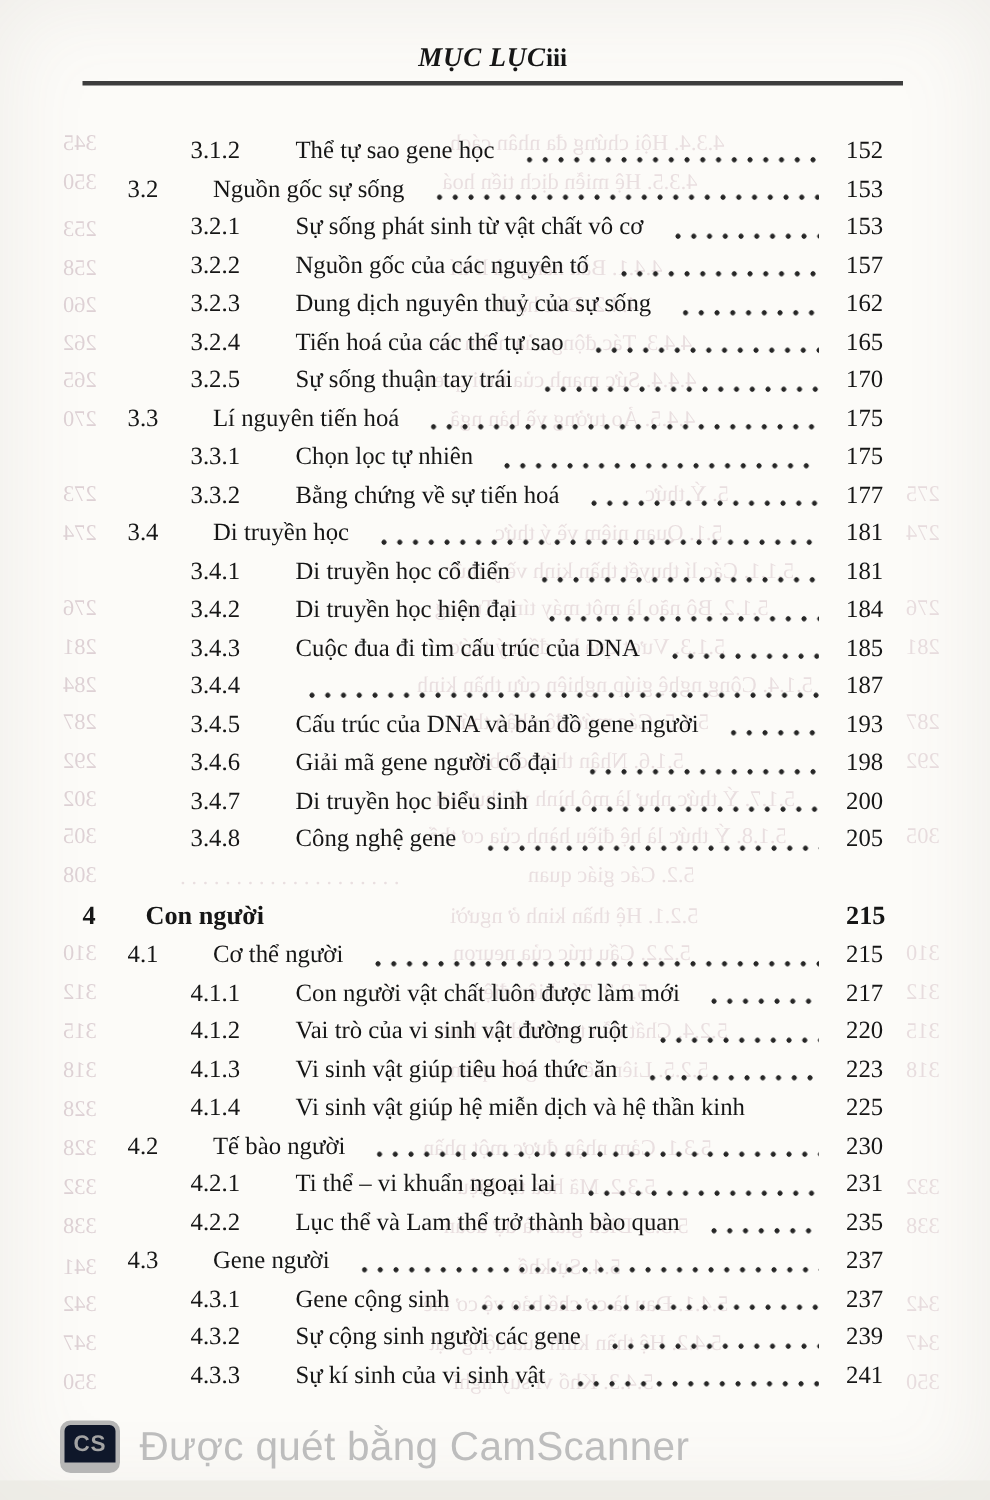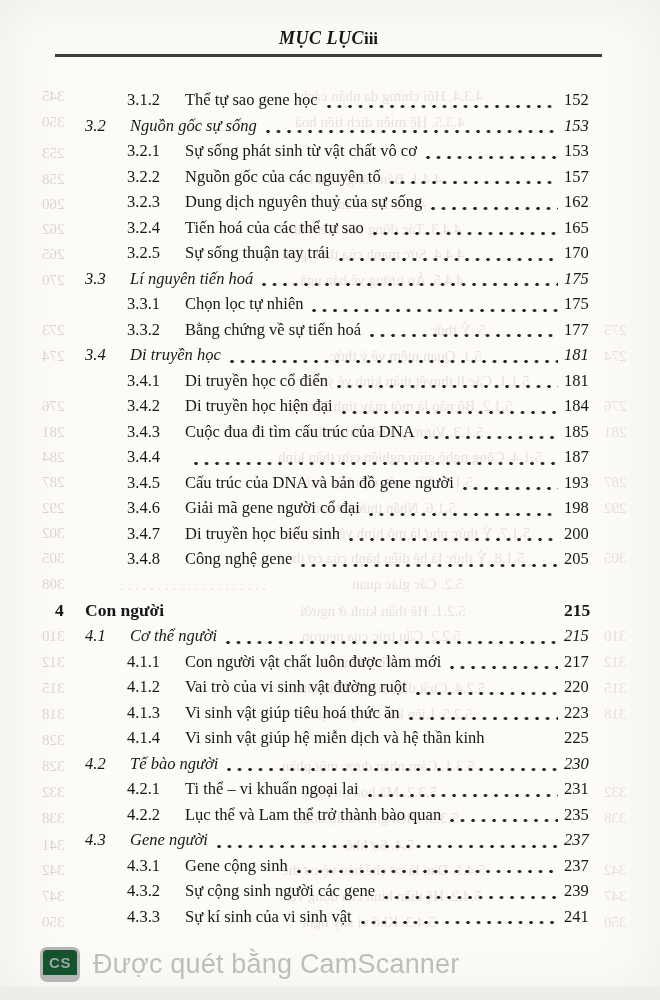--- a/index.html
+++ b/index.html
@@ -12,52 +12,52 @@
     color:#161616;
     box-shadow:inset 0 0 60px rgba(120,112,98,0.10);
   }
   
   .hdr{position:absolute;left:55px;right:58px;top:28px;display:flex;justify-content:center;align-items:baseline;z-index:2;}
   .hdr .title{font-style:italic;font-weight:600;font-size:18px;letter-spacing:0.5px;}
   .hdr .pg{font-weight:700;font-size:17px;}
   .rule{position:absolute;left:55px;right:58px;top:54px;height:3px;background:#3d3d3d;z-index:2;}
   
   .toc{position:absolute;left:55px;right:60px;top:87px;z-index:2;}
-  .row{display:flex;align-items:baseline;line-height:25.5px;font-size:16.5px;white-space:nowrap;}
+  .row{display:flex;align-items:baseline;line-height:25.5px;font-size:16.5px;white-space:nowrap;gap:12px;}
   .row .num{flex:none;}
   .row .title{flex:none;}
   .row .leader{
     flex:1 1 0;min-width:0;align-self:flex-end;height:5px;margin:0 6px 4px 9px;
     background-image:radial-gradient(circle at 2px 2.5px,#262626 1.5px,rgba(0,0,0,0) 1.9px);
     background-size:10.5px 5px;background-repeat:repeat-x;background-position:left center;
   }
   .row .leader.hidden{background:none;}
   .row .page{flex:none;width:36px;text-align:left;}
   .row.lvl1{font-weight:700;font-size:17.5px;margin-top:26px;}
   .row.lvl1 .num{width:30px;}
-  .row.lvl2{padding-left:30px;font-style:italic;}
+  .row.lvl2{padding-left:30px;}
   .row.lvl2 .num{width:45px;}
   .row.lvl3{padding-left:72px;}
   .row.lvl3 .num{width:58px;}
   
   .bleed{position:absolute;inset:0;z-index:1;pointer-events:none;}
   .bleed span{
     position:absolute;transform:scaleX(-1);
     font-family:"Liberation Serif","DejaVu Serif",serif;
     font-size:15px;color:#b992a0;white-space:nowrap;
   }
   .bleed .frag{color:#bb98a4;opacity:0.28;}
   .bleed .lnum{color:#b295a2;opacity:0.40;font-size:15px;}
   .bleed .rnum{color:#bb9aa6;opacity:0.30;font-size:15px;}
   
   .footer{position:absolute;left:40px;top:944px;height:40px;display:flex;align-items:center;gap:13px;z-index:3;
           font-family:"Liberation Sans","DejaVu Sans",sans-serif;}
   .cs-logo{
     position:relative;width:34px;height:29px;flex:none;
-    border:3px solid #b6b6b6;border-radius:7px;background:#14532d;
+    border:3px solid #b6b6b6;border-radius:7px;background:#0f172a;
     display:flex;align-items:center;justify-content:center;
   }
   .cs-logo .cs-txt{font-weight:700;font-size:15px;color:#a3a3a3;letter-spacing:0.5px;margin-top:-4px;}
   .cs-logo::after{
     content:"";position:absolute;left:-1px;right:-1px;bottom:-2px;height:6px;
     background:#b6b6b6;border-radius:0 0 5px 5px;
   }
   .cs-text{font-size:27px;color:#bdbdbd;letter-spacing:0.2px;}
   .bottom-band{position:absolute;left:0;right:0;bottom:0;height:13px;background:#ebe9e3;opacity:0.75;z-index:2;}
 </style>

